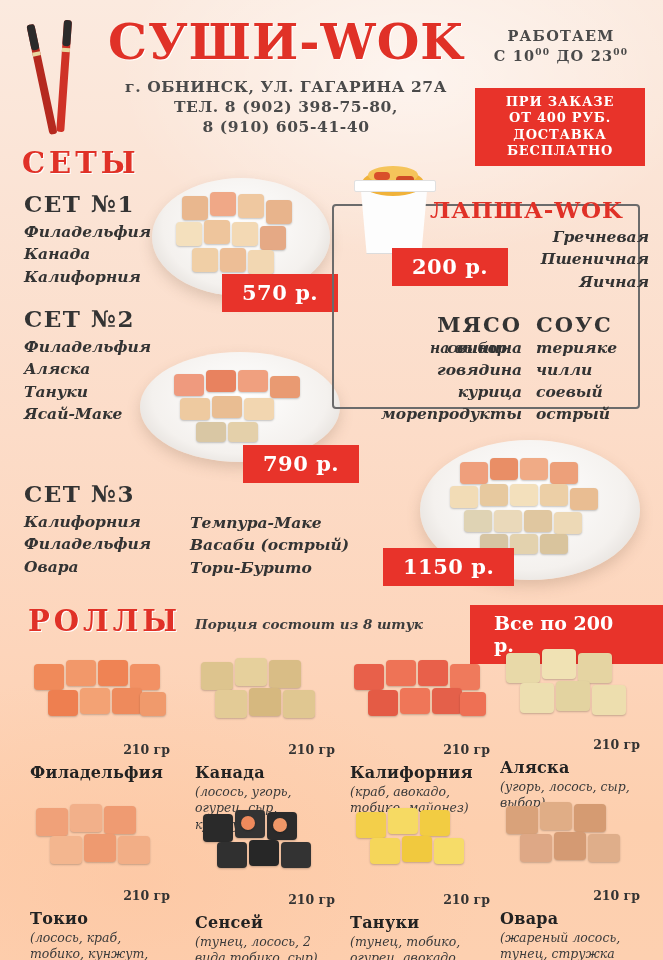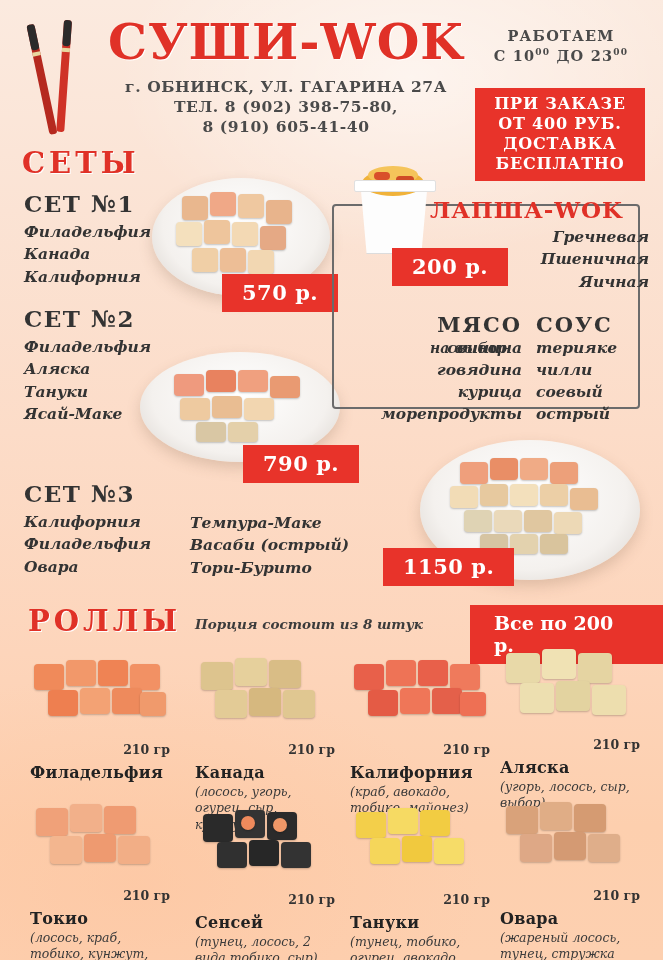--- a/index.html
+++ b/index.html
@@ -83,21 +83,21 @@
 
   .promo {
     position: absolute;
     right: 18px; top: 88px;
     width: 170px;
     background: #e8332a;
     color: #ffffff;
     text-align: center;
     font-family: "DejaVu Serif", serif;
     font-weight: bold;
-    font-size: 16px;
+    font-size: 13px;
     letter-spacing: 0.8px;
     line-height: 1.25;
     padding: 6px 4px 7px;
     box-sizing: border-box;
     margin-left: 39px;
   }
 
   
   .sec-title {
     font-family: "DejaVu Serif", serif;

